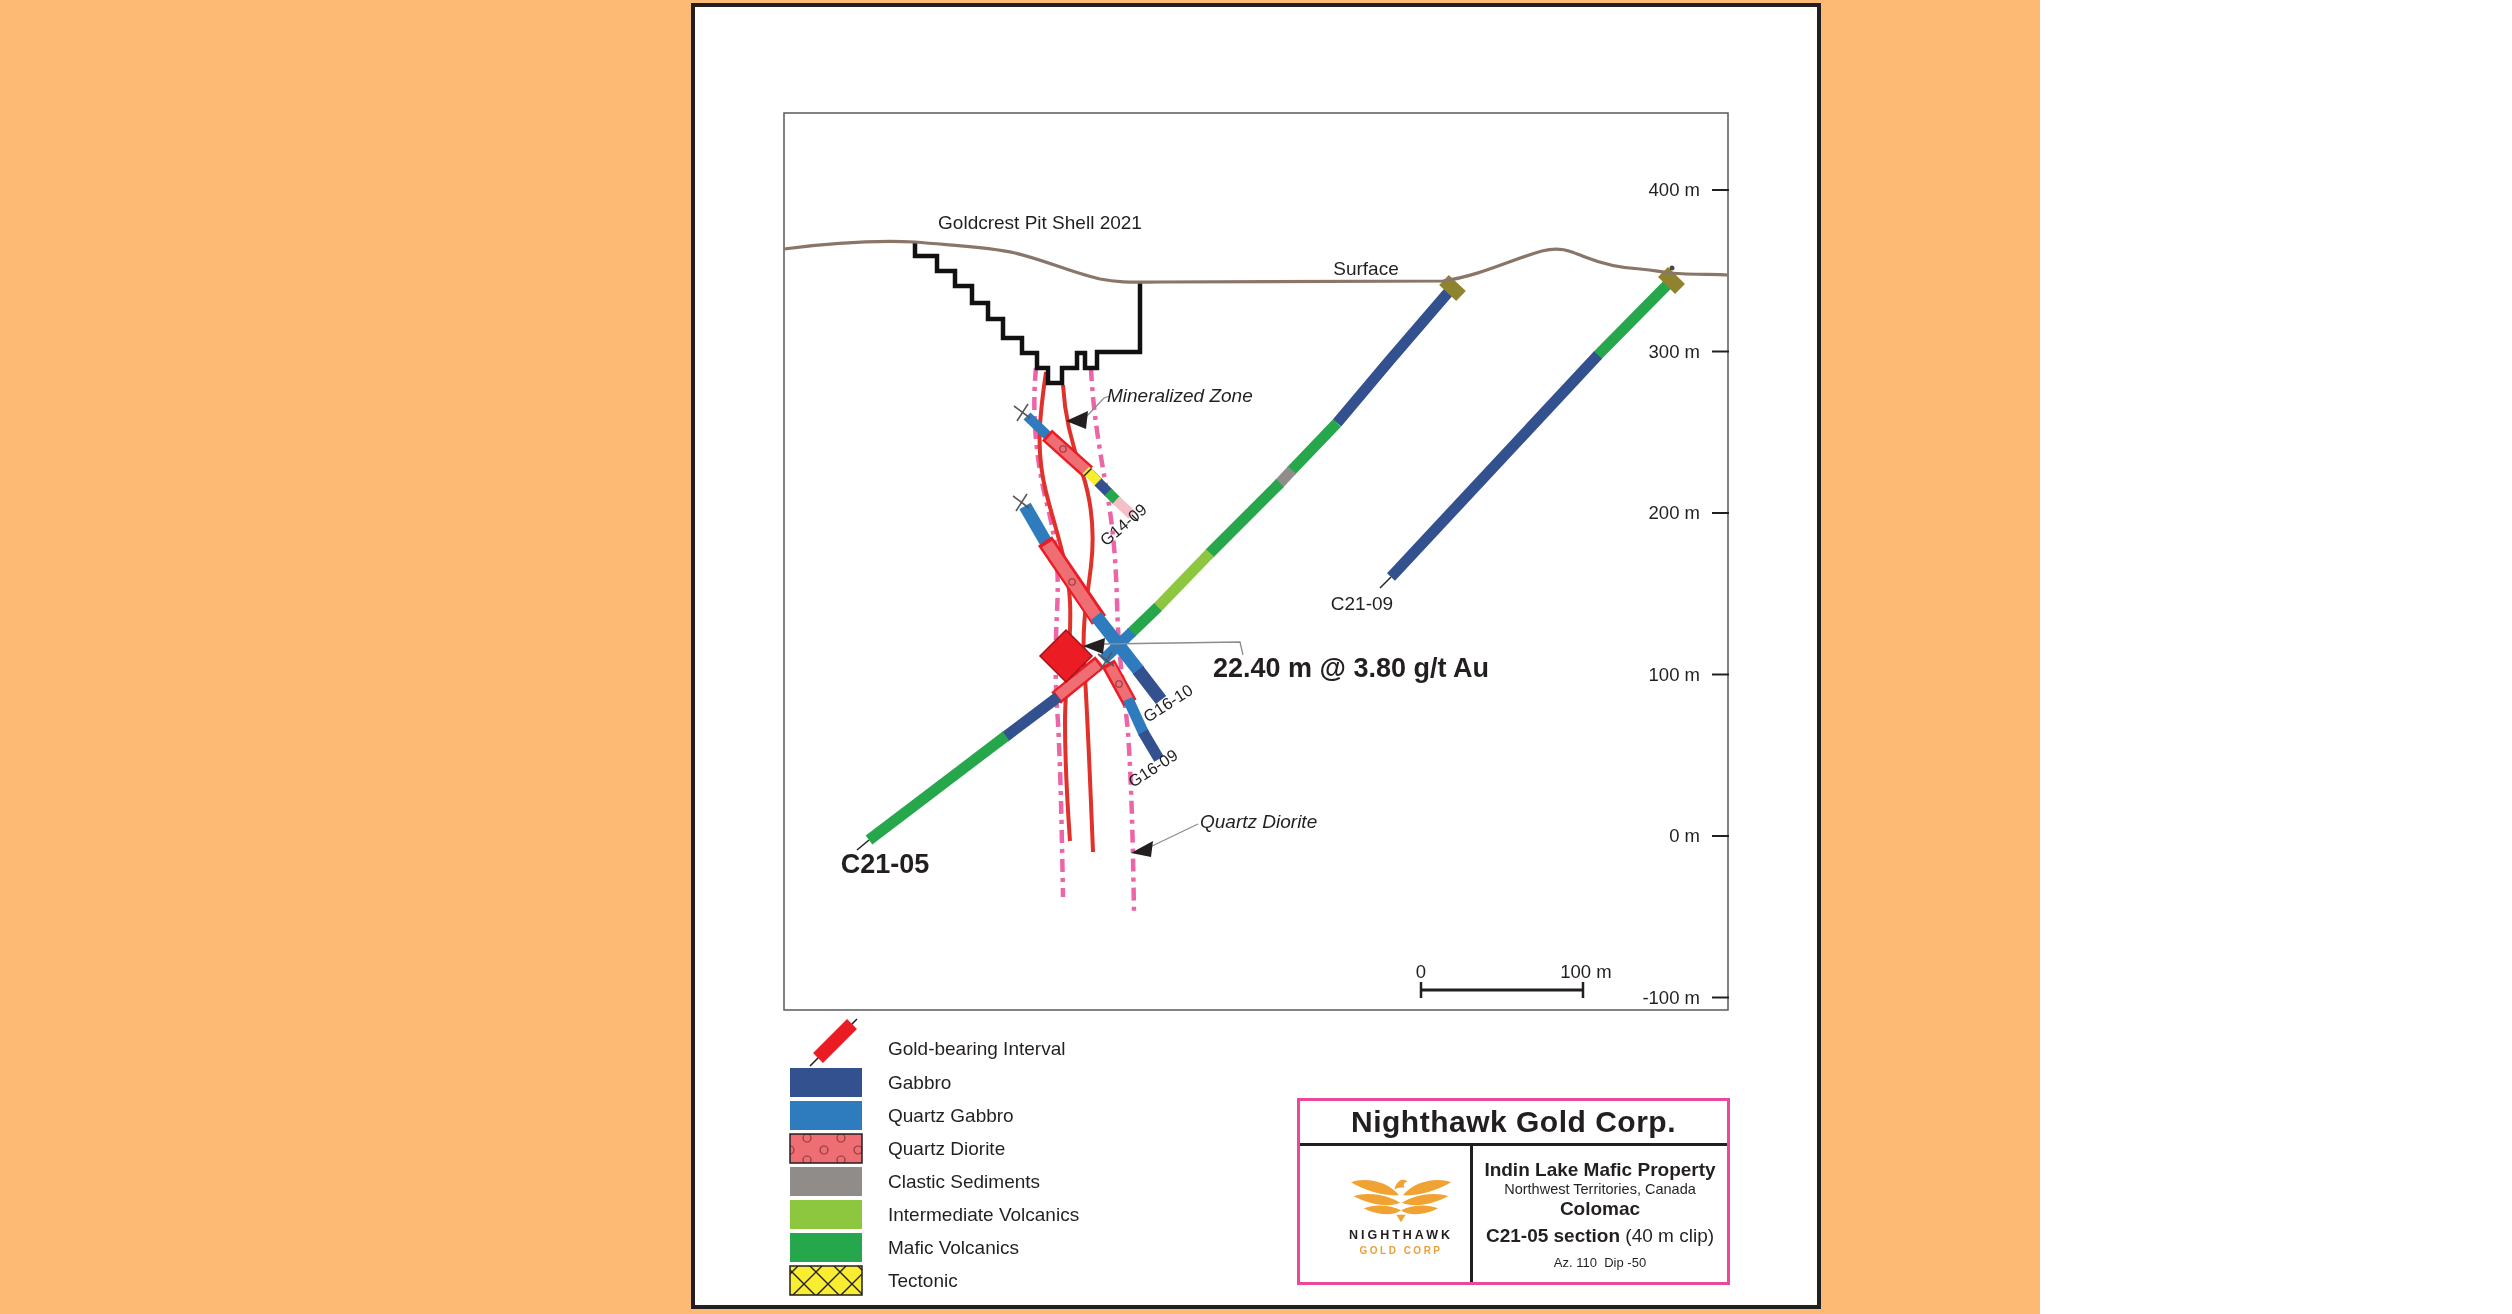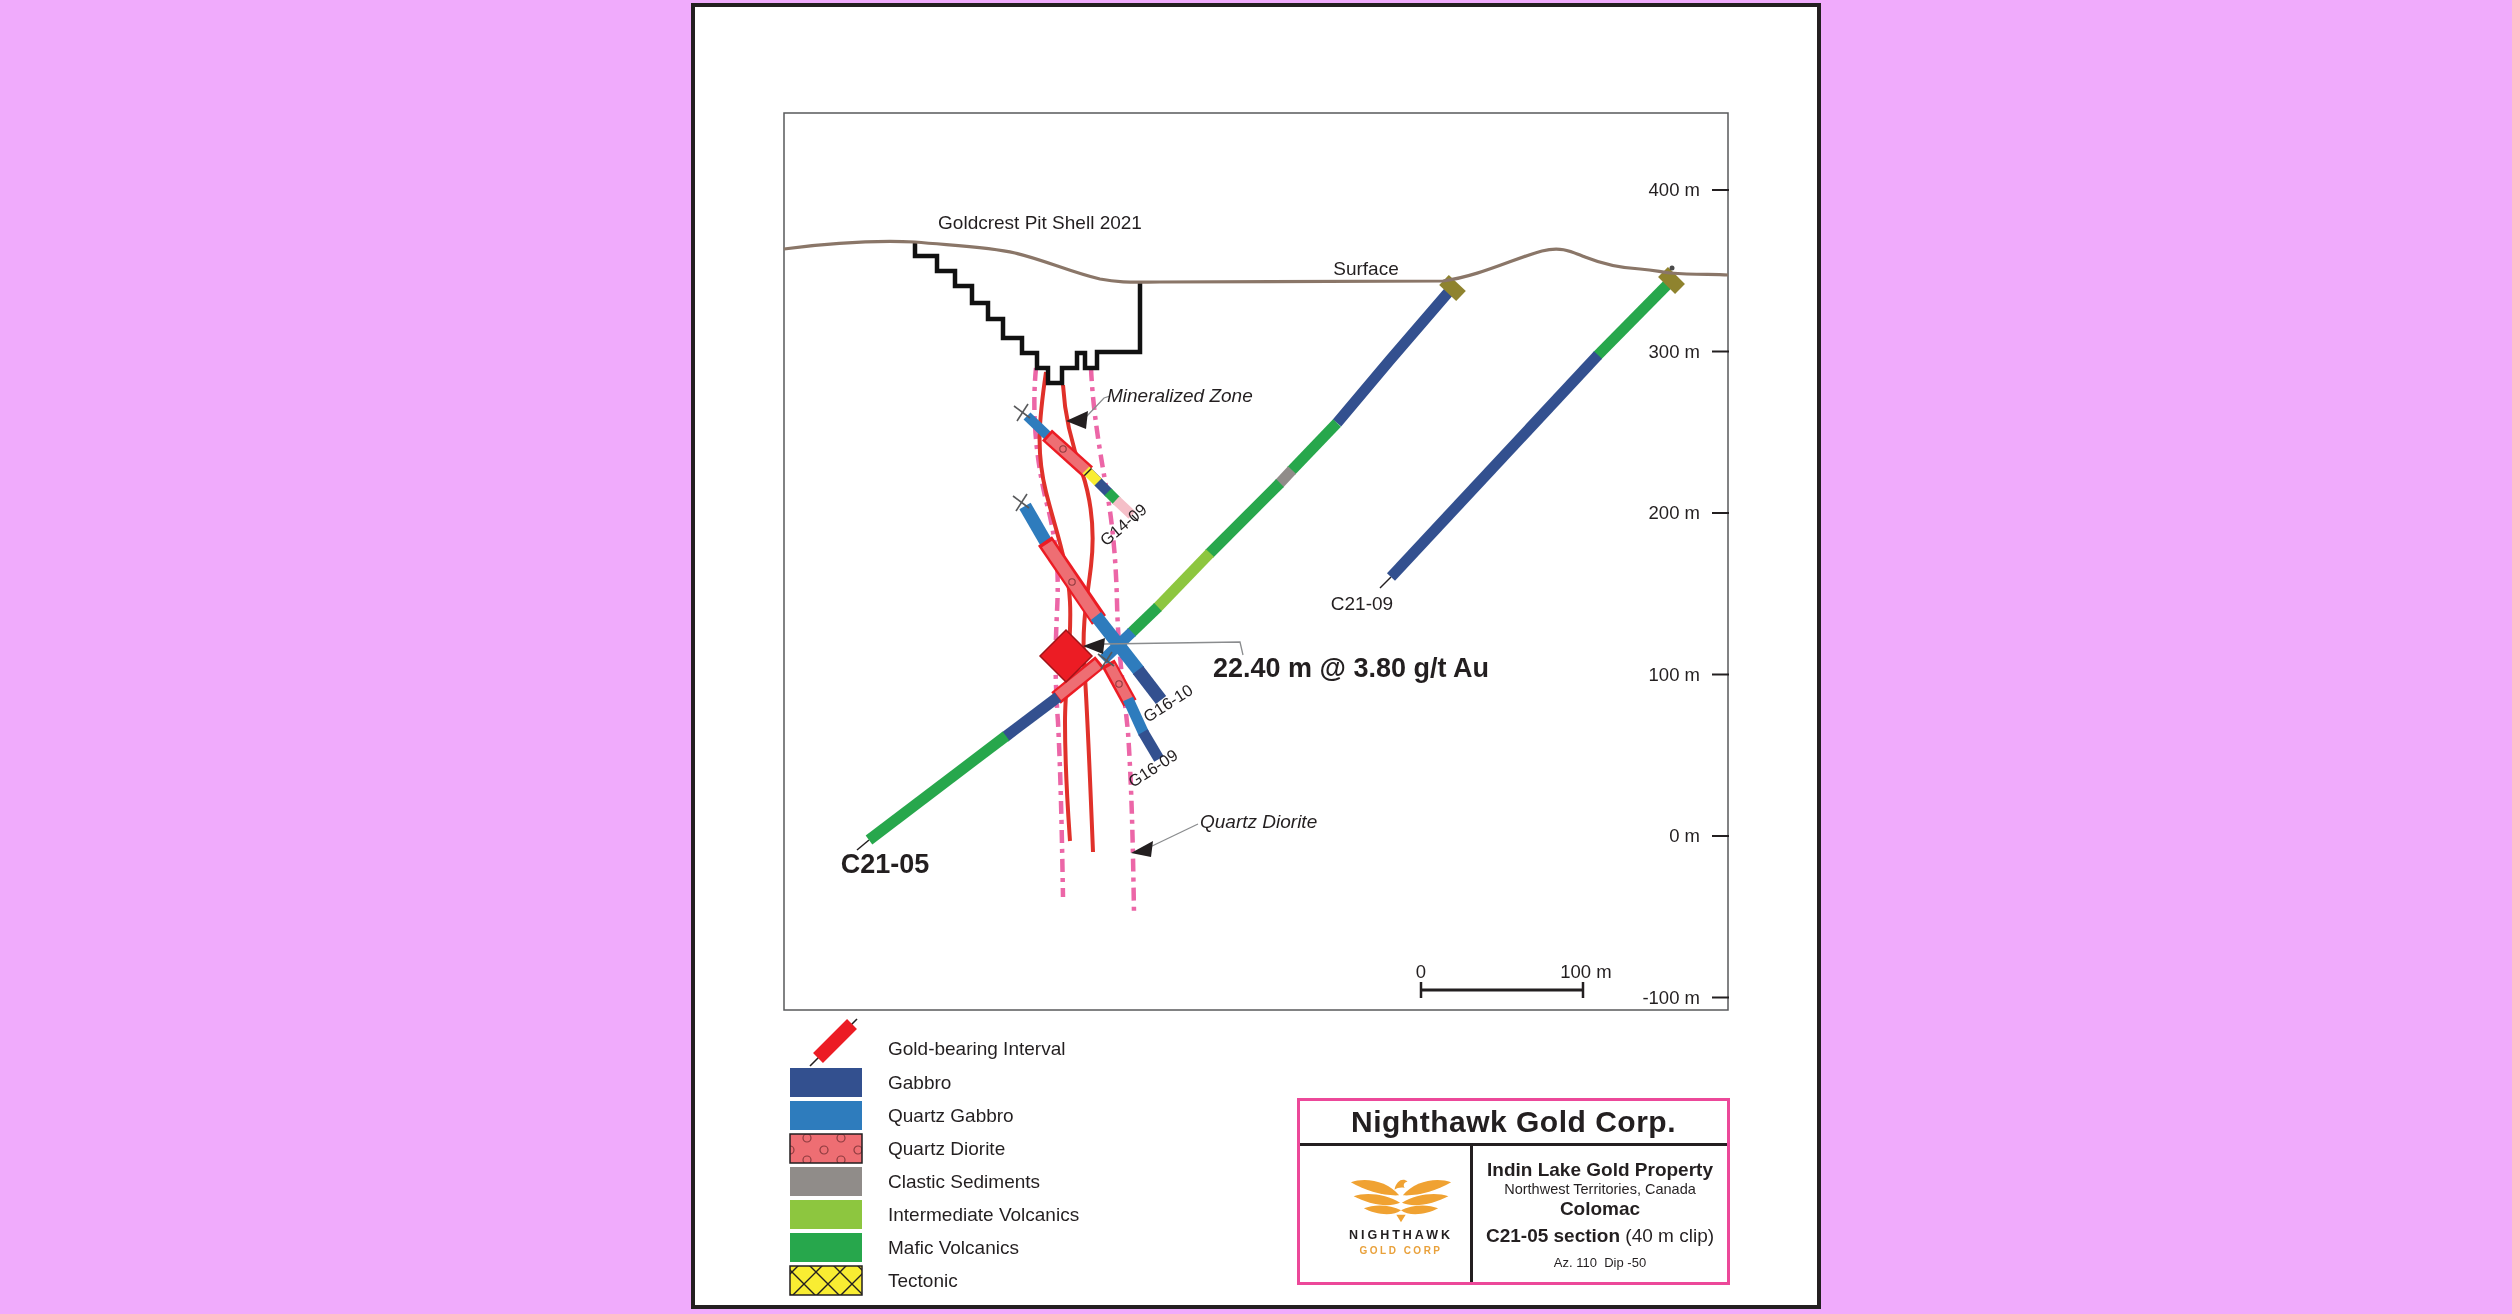--- a/index.html
+++ b/index.html
@@ -1,16 +1,16 @@
 <!DOCTYPE html>
 <html><head>
 <meta charset="utf-8">
 <style>
   html,body{margin:0;padding:0;background:#ffffff;}
-  .canvas{position:relative;width:2512px;height:1314px;background:#f0abfc;overflow:hidden;
+  .canvas{position:relative;width:2040px;height:1314px;background:#fdba74;overflow:hidden;
           font-family:"Liberation Sans",sans-serif;color:#231F20;}
   svg text{font-family:"Liberation Sans",sans-serif;fill:#231F20;}
   .tblock{position:absolute;left:1297px;top:1098px;width:427px;height:181px;
           border:3px solid #ec4899;background:#fff;box-sizing:content-box;}
   .tblock-head{height:42px;border-bottom:3px solid #231F20;display:flex;align-items:center;justify-content:center;
           font-size:30px;font-weight:bold;letter-spacing:.5px;}
   .tblock-body{display:flex;height:136px;}
   .logo-cell{width:138px;border-right:3px solid #231F20;display:flex;flex-direction:column;
           align-items:center;justify-content:center;padding-top:2px;padding-left:32px;}
   .logo-name{font-size:12.5px;font-weight:bold;letter-spacing:3px;color:#231F20;margin-top:2px;}
@@ -220,21 +220,21 @@
           <path d="M59,31 C45,22 23,19 9,24 C24,32 46,37 59,31 Z"></path>
           <path d="M60,39 C49,33 31,32 20,37 C32,44 52,46 60,39 Z"></path>
           <path d="M53,17 C55,7 62,4 67,8 C63,9 62,12 64,15 C60,14 56,15 53,17 Z"></path>
           <path d="M55,44 L65,44 L60,52 Z"></path>
         </g>
       </svg>
       <div class="logo-name">NIGHTHAWK</div>
       <div class="logo-sub">GOLD CORP</div>
     </div>
     <div class="info-cell">
-      <div class="i1">Indin Lake Gold Property</div>
+      <div class="i1">Indin Lake Mafic Property</div>
       <div class="i2">Northwest Territories, Canada</div>
       <div class="i3">Colomac</div>
       <div class="i4"><b>C21-05 section</b><span> (40 m clip)</span></div>
       <div class="i5">Az. 110  Dip -50</div>
     </div>
   </div>
 </div>
 
 </div>
 

